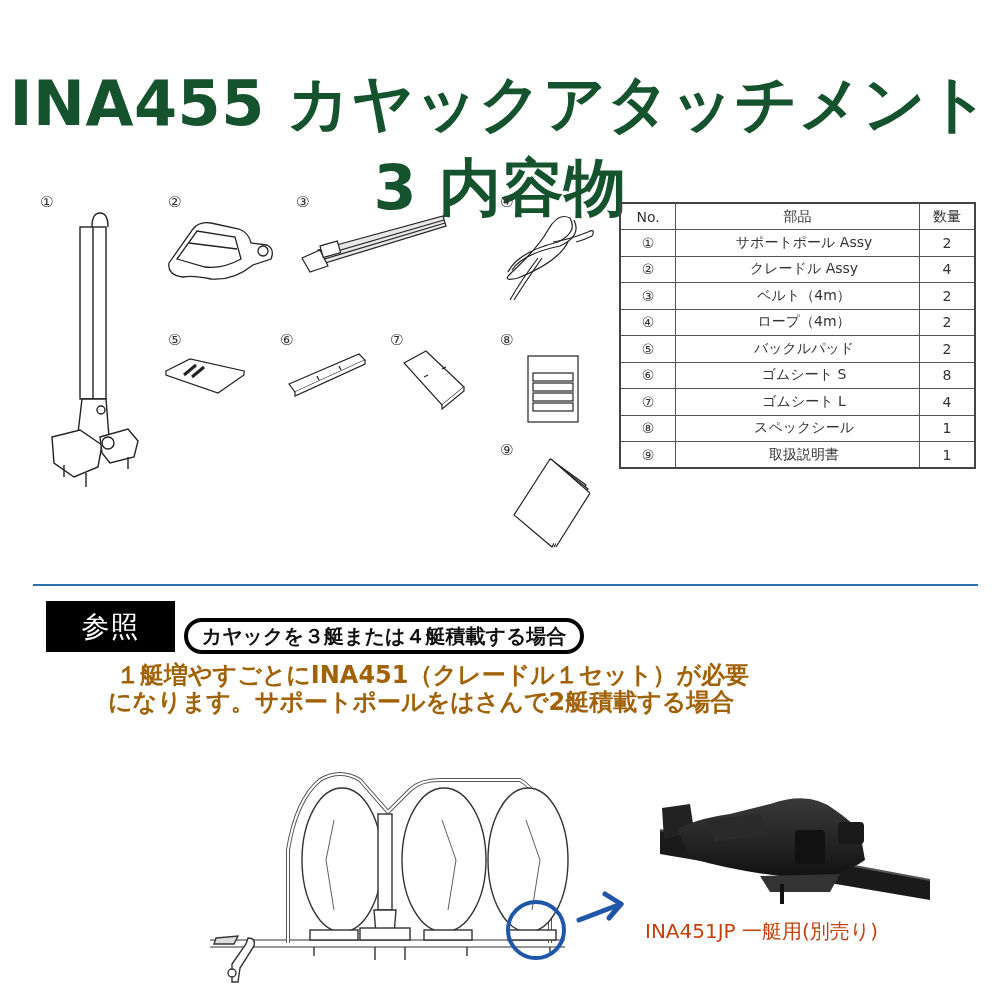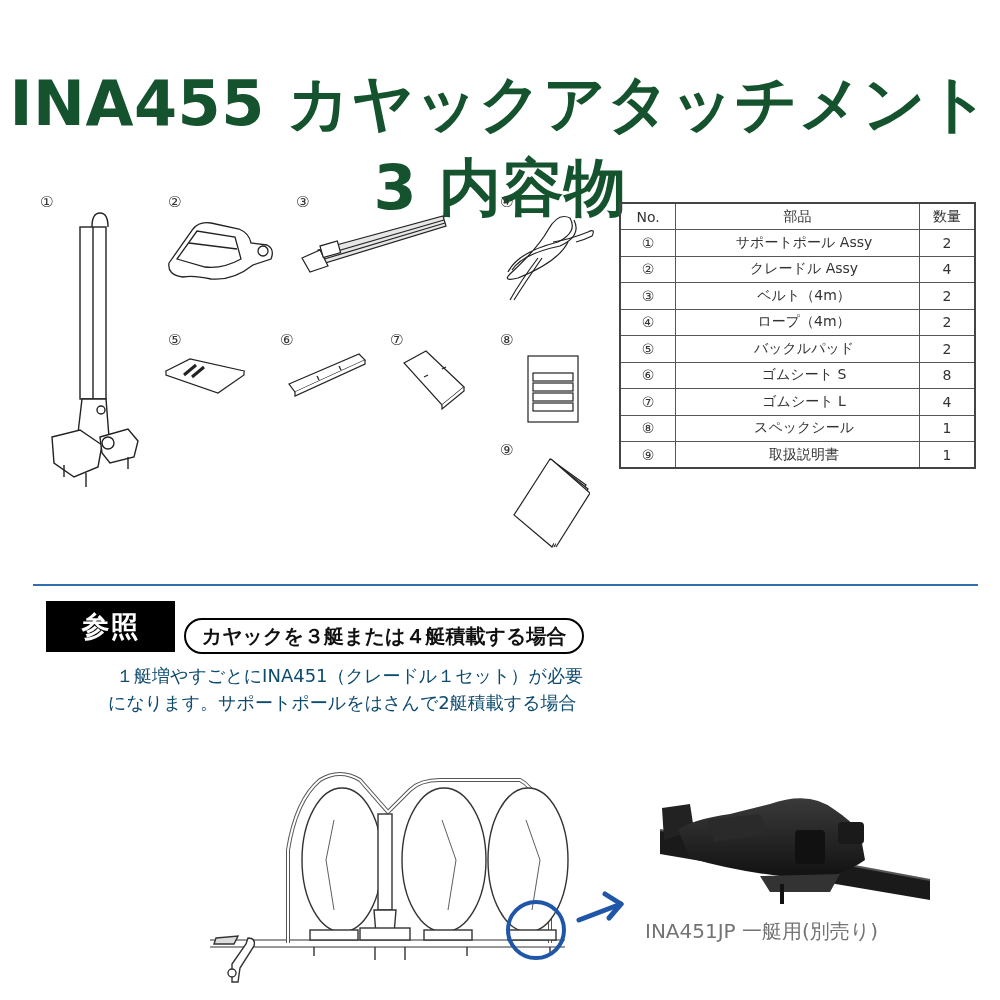--- a/index.html
+++ b/index.html
@@ -32,38 +32,38 @@
     .parts-table td.name { text-align: center; padding-left: 13px; width: 245px; margin-top: 16px; }
     .parts-table td.qty { text-align: center; width: 56px; }
     .parts-table { border: 2px solid #444; }
 
     .divider {
       position: absolute; left: 33px; top: 584px; width: 945px; height: 2px; background: #2f6fad;
     }
 
     .ref-badge {
       position: absolute; left: 46px; top: 601px; width: 129px; height: 51px;
-      background: #000; color: #fff; font-size: 28px; font-weight: bold;
+      background: #000; color: #fff; font-size: 28px; font-weight: normal;
       display: flex; align-items: center; justify-content: center; letter-spacing: 1px;
     }
     .ref-heading {
       position: absolute; left: 184px; top: 618px; width: 400px; height: 36px;
-      border: 2px solid #000000; border-radius: 18px;
+      border: 4px solid #000000; border-radius: 18px;
       font-size: 20px; font-weight: bold; color: #111;
       display: flex; align-items: center; justify-content: center;
     }
     .ref-body {
       position: absolute; left: 108px; top: 662px; width: 560px;
-      font-size: 18px; line-height: 27px; color: #0c4a6e;
+      font-size: 24px; line-height: 27px; color: #a16207; font-weight: bold;
     }
     .ref-body p { white-space: nowrap; }
     .ref-body p.first { padding-left: 8px; }
 
     .product-caption {
-      position: absolute; left: 645px; top: 918px; font-size: 20px; color: #737373;
+      position: absolute; left: 645px; top: 918px; font-size: 20px; color: #c2410c;
       font-family: "DejaVu Sans", sans-serif;
     }
   </style>
 </head>
 <body>
 
 <div class="page-title">INA455 カヤックアタッチメント3 内容物</div>
 
 <div class="part-label" style="left:40px;top:193px;">①</div>
 <div class="part-label" style="left:168px;top:193px;">②</div>

